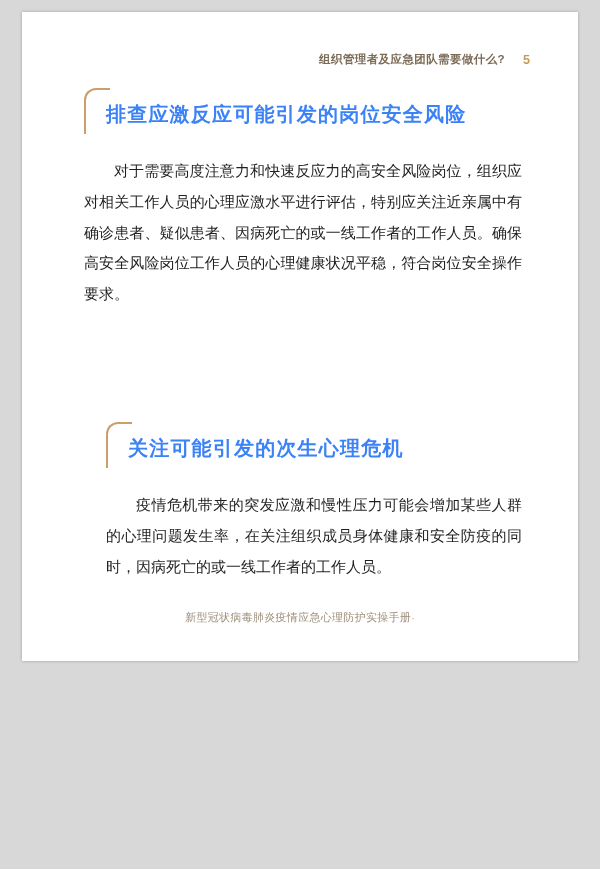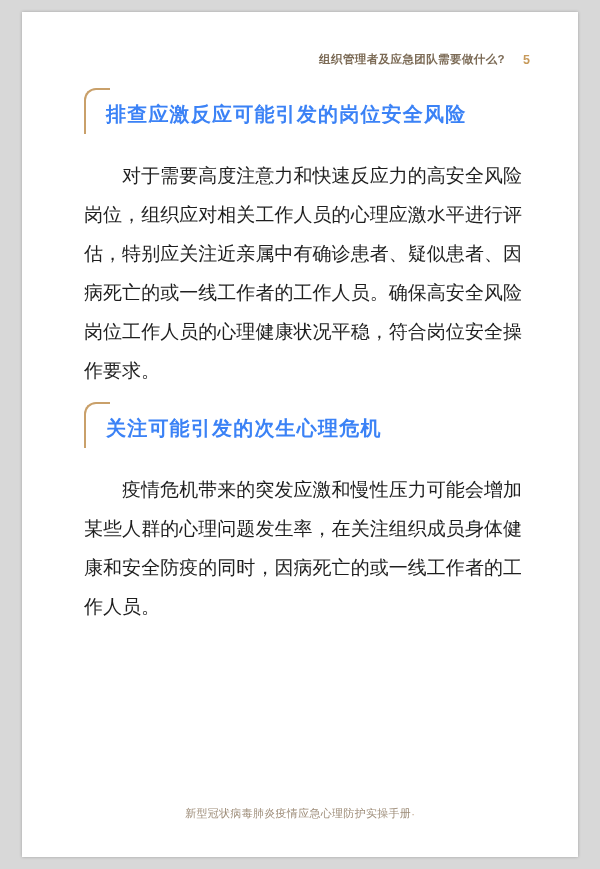--- a/index.html
+++ b/index.html
@@ -12,21 +12,21 @@
     height: 869px;
     font-family: "Liberation Sans", sans-serif;
     display: flex;
     align-items: flex-start;
     justify-content: center;
   }
 
   .page {
     position: relative;
     width: 556px;
-    height: 845px;
+    height: 649px;
     margin-top: 12px;
     background: #ffffff;
     box-shadow: 0 0 3px rgba(0,0,0,0.25);
     overflow: hidden;
   }
 
   
   .header {
     position: absolute;
     top: 40px;
@@ -47,21 +47,21 @@
     font-weight: bold;
   }
 
   
   .section {
     position: absolute;
     left: 62px;
     right: 52px;
   }
   .sec1 { top: 76px; }
-  .sec2 { top: 390px; }
+  .sec2 { top: 410px; margin-left: 22px; }
 
   .heading-wrap {
     position: relative;
     padding: 14px 0 12px 22px;
     margin-bottom: 6px;
   }
   .heading-bracket {
     position: absolute;
     left: 0;
     top: 0;
@@ -85,21 +85,21 @@
     font-size: 20px;
     font-weight: bold;
     color: #3b82f6;
     letter-spacing: 1.2px;
     line-height: 1.2;
   }
 
   
   .para {
     font-family: "DejaVu Serif", "Liberation Serif", serif;
-    font-size: 19px;
+    font-size: 15px;
     line-height: 2.05;
     color: #1f1f1f;
     text-align: justify;
     text-justify: inter-ideograph;
     text-indent: 2em;
     margin: 18px 0 0 0;
     padding-right: 4px;
   }
 
   

